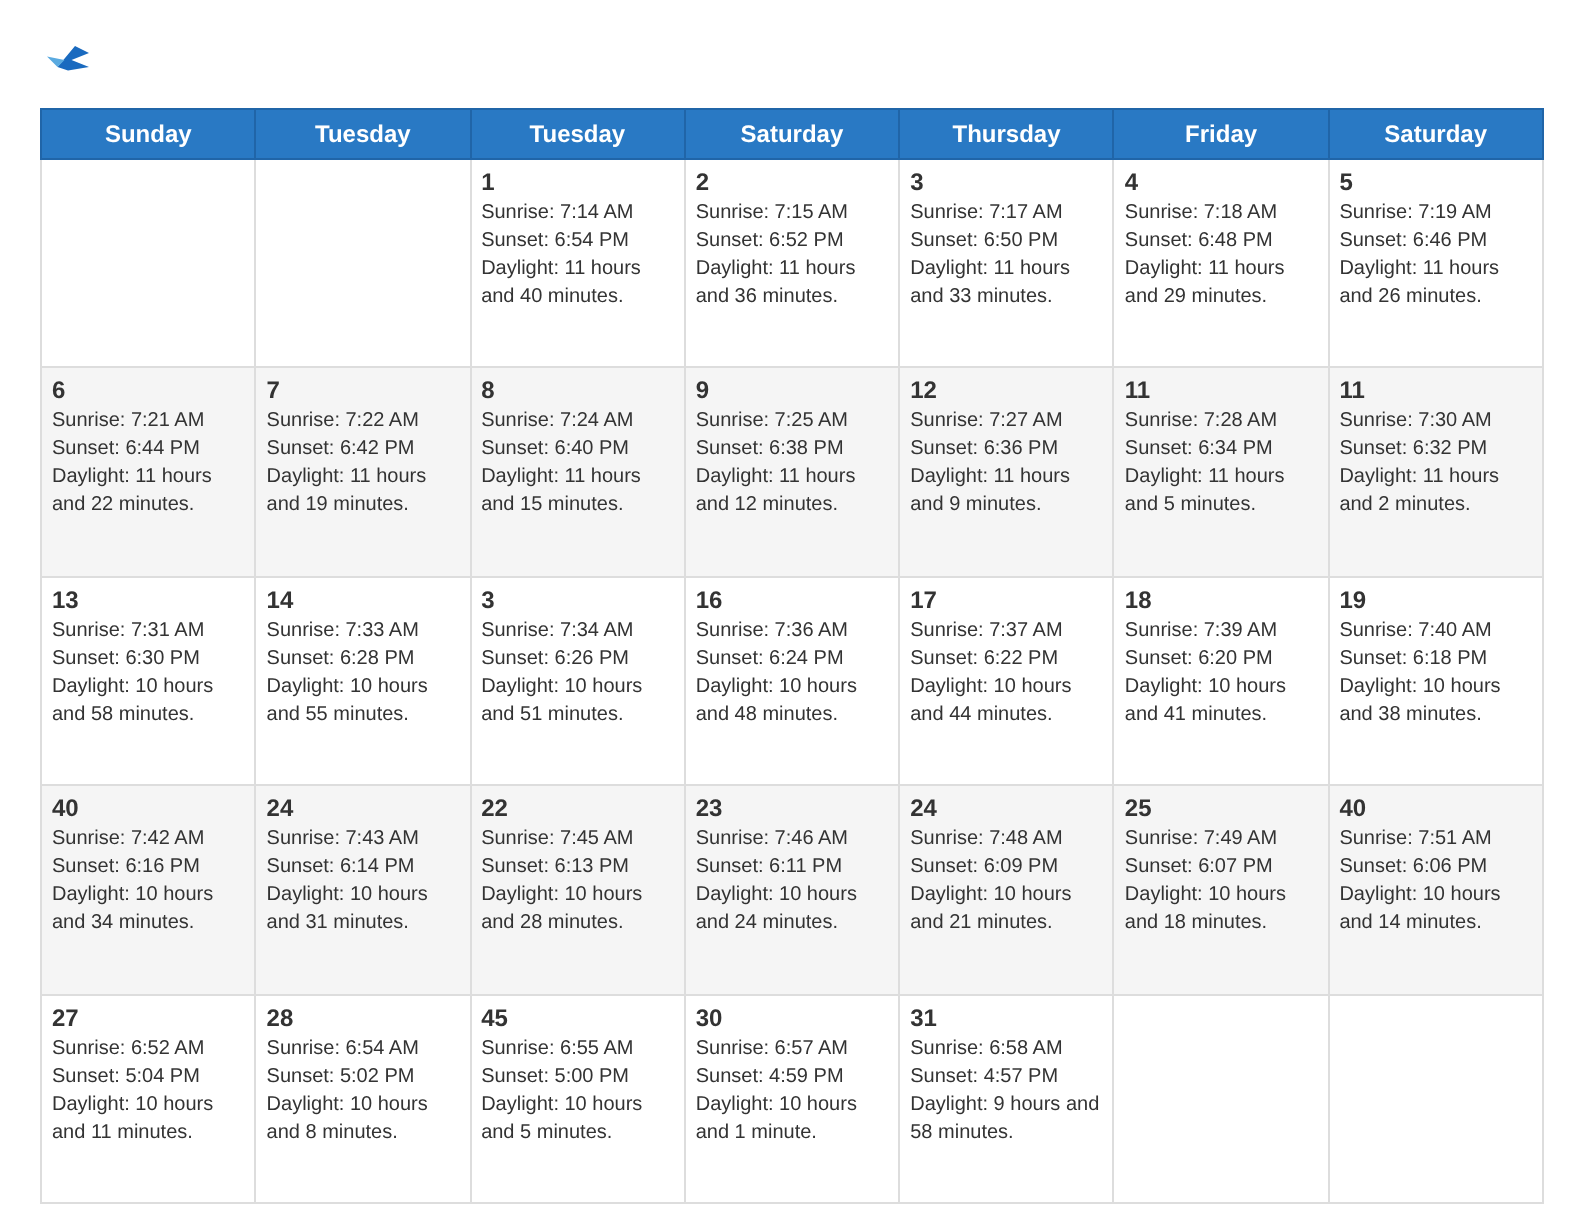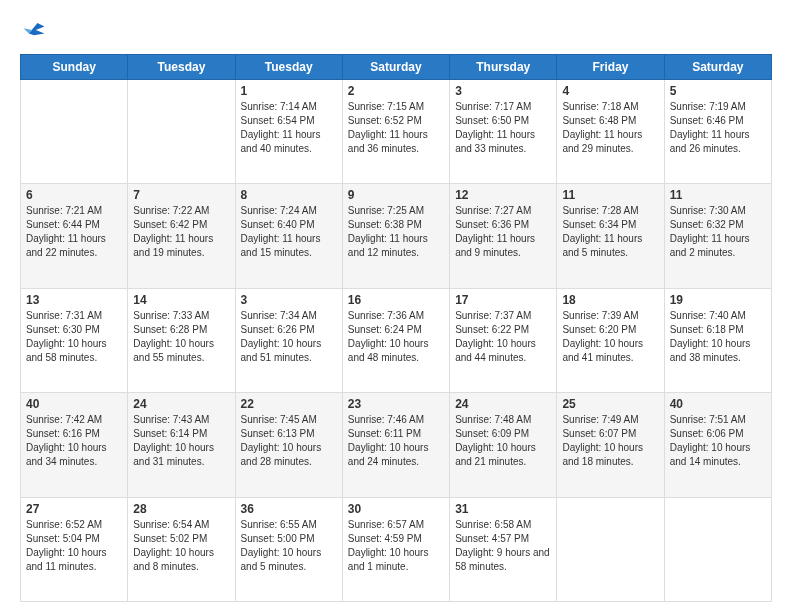--- a/index.html
+++ b/index.html
@@ -248,21 +248,21 @@
         <tr>
           <td>
             <span class="day-num">27</span>
             <div class="day-info">Sunrise: 6:52 AM<br>Sunset: 5:04 PM<br>Daylight: 10 hours and 11 minutes.</div>
           </td>
           <td>
             <span class="day-num">28</span>
             <div class="day-info">Sunrise: 6:54 AM<br>Sunset: 5:02 PM<br>Daylight: 10 hours and 8 minutes.</div>
           </td>
           <td>
-            <span class="day-num">36</span>
+            <span class="day-num">45</span>
             <div class="day-info">Sunrise: 6:55 AM<br>Sunset: 5:00 PM<br>Daylight: 10 hours and 5 minutes.</div>
           </td>
           <td>
             <span class="day-num">30</span>
             <div class="day-info">Sunrise: 6:57 AM<br>Sunset: 4:59 PM<br>Daylight: 10 hours and 1 minute.</div>
           </td>
           <td>
             <span class="day-num">31</span>
             <div class="day-info">Sunrise: 6:58 AM<br>Sunset: 4:57 PM<br>Daylight: 9 hours and 58 minutes.</div>
           </td>

